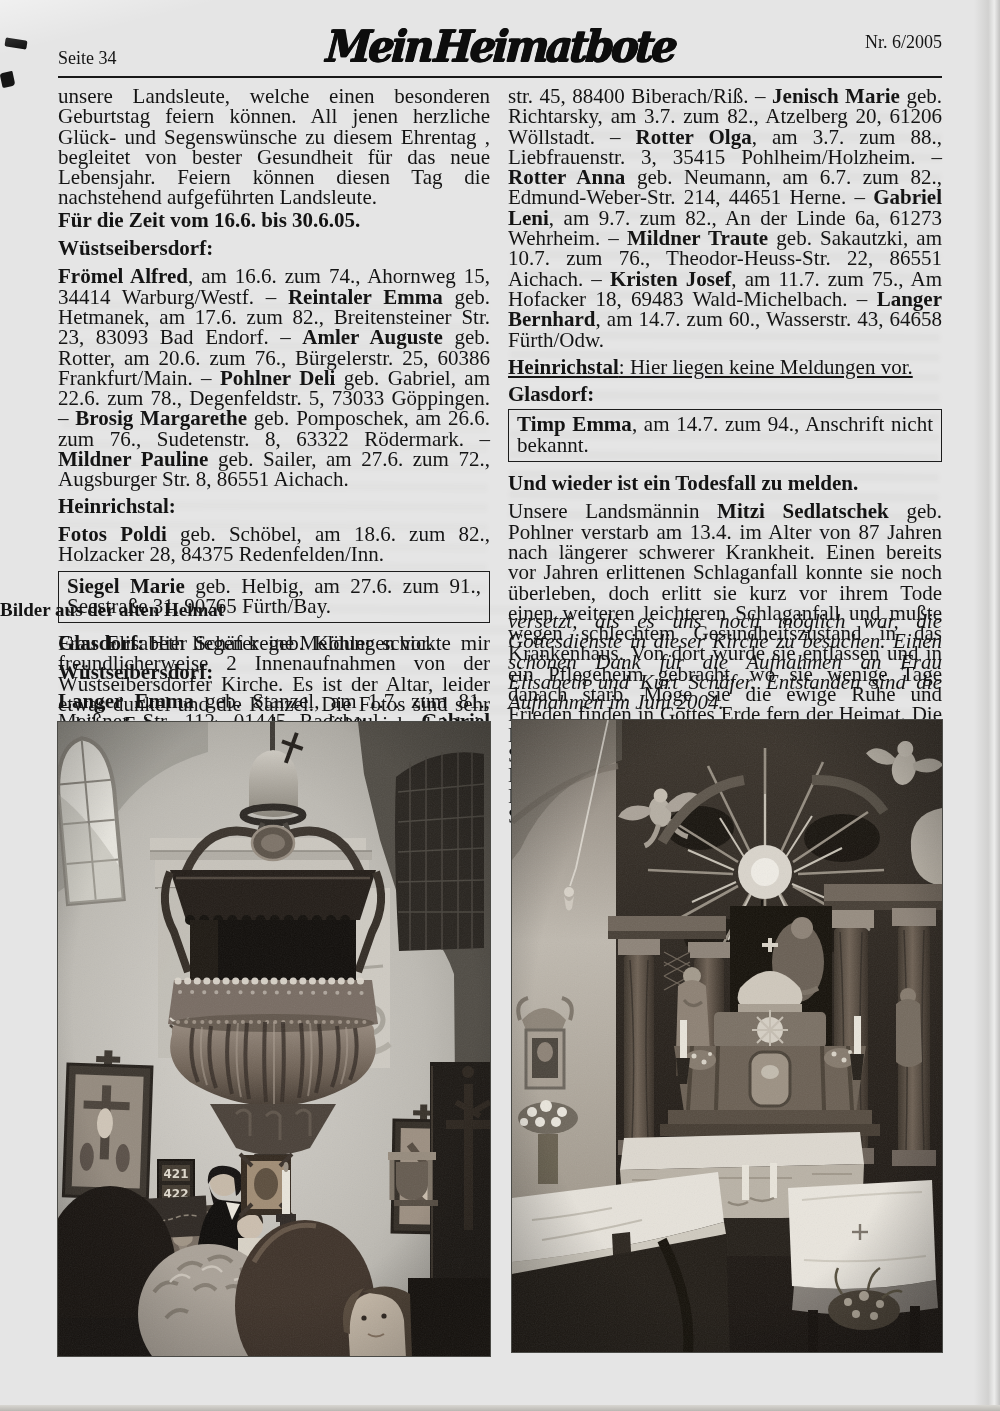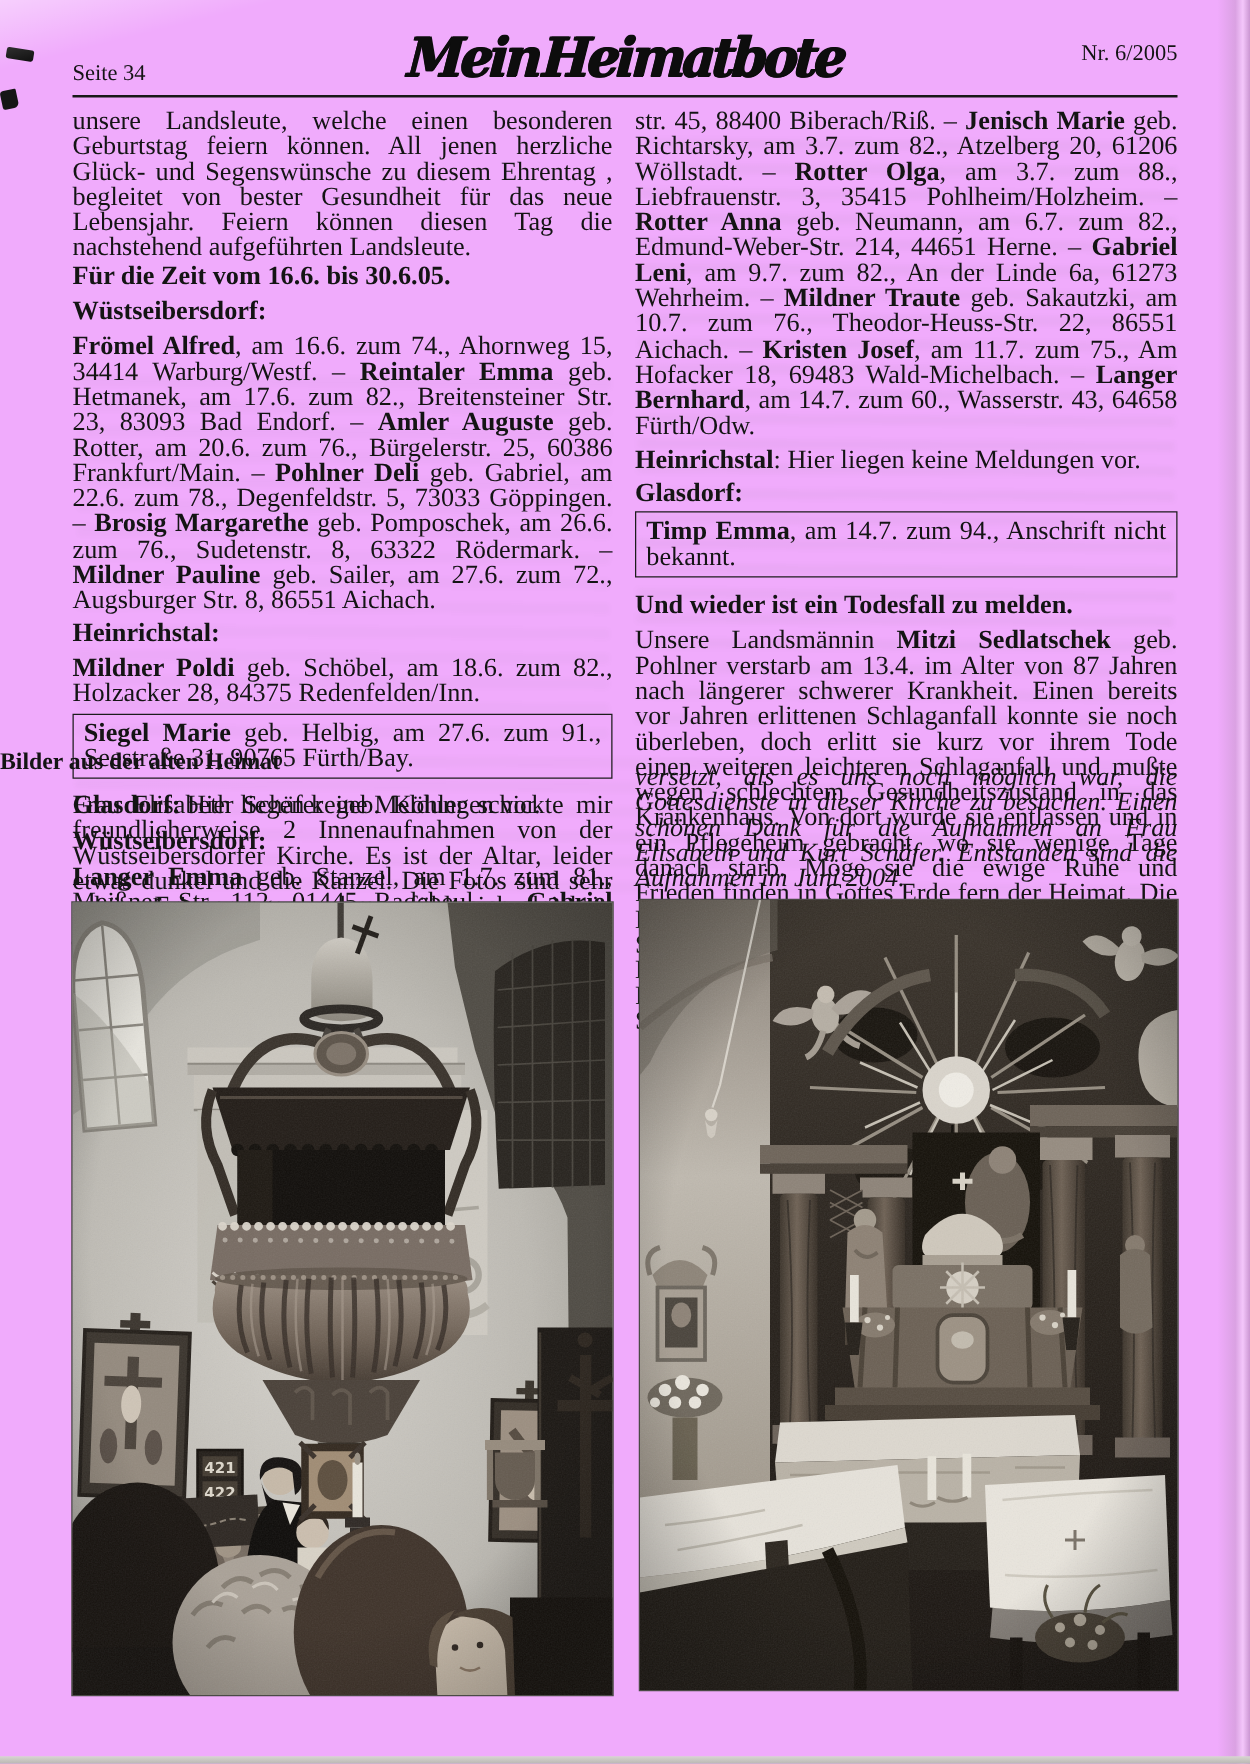--- a/index.html
+++ b/index.html
@@ -1,19 +1,19 @@
 <!DOCTYPE html>
 <html><head>
 <meta charset="utf-8">
 <style>
   html,body{margin:0;padding:0;background:#b8b6b2;}
   .page{
     position:relative;width:1000px;height:1411px;margin:0 auto;overflow:hidden;
     background:radial-gradient(ellipse at 48% 38%, #edecе8 0%, #e9e7e2 45%, #e2e0db 82%, #d8d6d1 100%);
-    background-color:#f0abfc;
+    background-color:#e5e5e5;
     font-family:"Liberation Serif","DejaVu Serif",serif;
     color:#141414;
   }
   .abs{position:absolute;}
   
   .page-label{left:58px;top:48px;font-size:18px;}
   .issue-label{right:58px;top:32px;font-size:18px;}
   .masthead{
     left:0;right:0;top:22px;text-align:center;
     font-family:"DejaVu Serif",serif;font-weight:700;font-style:italic;
@@ -69,30 +69,30 @@
   <div class="abs masthead">Mein Heimatbote</div>
   <div class="abs issue-label">Nr. 6/2005</div>
   <div class="abs rule"></div>
 
   <div class="abs col col-l">
     <p style="margin-bottom:2px;">unsere Landsleute, welche einen besonderen Geburtstag feiern können. All jenen herzliche Glück- und Segenswünsche zu diesem Ehrentag , begleitet von bester Gesundheit für das neue Lebensjahr. Feiern können diesen Tag die nachstehend aufgeführten Landsleute.</p>
     <p class="hdl">Für die Zeit vom 16.6. bis 30.6.05.</p>
     <p class="hdl">Wüstseibersdorf:</p>
     <p style="margin-bottom:6px;"><span class="rb">Frömel Alfred</span><span>, am 16.6. zum 74., Ahornweg 15, 34414 Warburg/Westf. – </span><span class="rb">Reintaler Emma</span><span> geb. Hetmanek, am 17.6. zum 82., Breitensteiner Str. 23, 83093 Bad Endorf. – </span><span class="rb">Amler Auguste</span><span> geb. Rotter, am 20.6. zum 76., Bürgelerstr. 25, 60386 Frankfurt/Main. – </span><span class="rb">Pohlner Deli</span><span> geb. Gabriel, am 22.6. zum 78., Degenfeldstr. 5, 73033 Göppingen. – </span><span class="rb">Brosig Margarethe</span><span> geb. Pomposchek, am 26.6. zum 76., Sudetenstr. 8, 63322 Rödermark. – </span><span class="rb">Mildner Pauline</span><span> geb. Sailer, am 27.6. zum 72., Augsburger Str. 8, 86551 Aichach.</span></p>
     <p class="hdl">Heinrichstal:</p>
-    <p style="margin-bottom:6px;"><span class="rb">Mildner Poldi</span><span> geb. Schöbel, am 18.6. zum 82., Holzacker 28, 84375 Redenfelden/Inn.</span></p>
+    <p style="margin-bottom:6px;"><span class="rb">Fotos Poldi</span><span> geb. Schöbel, am 18.6. zum 82., Holzacker 28, 84375 Redenfelden/Inn.</span></p>
     <div class="boxed"><span class="rb">Siegel Marie</span><span> geb. Helbig, am 27.6. zum 91., Seestraße 31, 90765 Fürth/Bay.</span></div>
     <p style="margin-bottom:9px;"><span class="rb">Glasdorf:</span><span> Hier liegen keine Meldungen vor.</span></p>
     <p class="hdl">Wüstseibersdorf:</p>
     <p><span class="rb">Langer Emma</span><span> geb. Stanzel, am 1.7. zum 81., Meißner Str. 112, 01445 Radebeul. – </span><span class="rb">Gabriel Walter</span><span>, am 2.7. zum 75., Wetterkreuz-</span></p>
   </div>
 
   <div class="abs col col-r">
     <p style="margin-bottom:7px;"><span>str. 45, 88400 Biberach/Riß. – </span><span class="rb">Jenisch Marie</span><span> geb. Richtarsky, am 3.7. zum 82., Atzelberg 20, 61206 Wöllstadt. – </span><span class="rb">Rotter Olga</span><span>, am 3.7. zum 88., Liebfrauenstr. 3, 35415 Pohlheim/Holzheim. – </span><span class="rb">Rotter Anna</span><span> geb. Neumann, am 6.7. zum 82., Edmund-Weber-Str. 214, 44651 Herne. – </span><span class="rb">Gabriel Leni</span><span>, am 9.7. zum 82., An der Linde 6a, 61273 Wehrheim. – </span><span class="rb">Mildner Traute</span><span> geb. Sakautzki, am 10.7. zum 76., Theodor-Heuss-Str. 22, 86551 Aichach. – </span><span class="rb">Kristen Josef</span><span>, am 11.7. zum 75., Am Hofacker 18, 69483 Wald-Michelbach. – </span><span class="rb">Langer Bernhard</span><span>, am 14.7. zum 60., Wasserstr. 43, 64658 Fürth/Odw.</span></p>
-    <p style="margin-bottom:7px;"><span class="rb">Heinrichstal</span><span>: Hier liegen keine Meldungen vor.</span></p>
+    <p style="margin-bottom:7px;text-decoration:underline;"><span class="rb">Heinrichstal</span><span>: Hier liegen keine Meldungen vor.</span></p>
     <p class="hdl" style="margin-bottom:5px;">Glasdorf:</p>
     <div class="boxed" style="margin-bottom:11px;"><span class="rb">Timp Emma</span><span>, am 14.7. zum 94., Anschrift nicht bekannt.</span></div>
     <p class="hdl">Und wieder ist ein Todesfall zu melden.</p>
     <p><span>Unsere Landsmännin </span><span class="rb">Mitzi Sedlatschek</span><span> geb. Pohlner verstarb am 13.4. im Alter von 87 Jahren nach längerer schwerer Krankheit. Einen bereits vor Jahren erlittenen Schlaganfall konnte sie noch überleben, doch erlitt sie kurz vor ihrem Tode einen weiteren leichteren Schlaganfall und mußte wegen schlechtem Gesundheitszustand in das Krankenhaus. Von dort wurde sie entlassen und in ein Pflegeheim gebracht, wo sie wenige Tage danach starb. Möge sie die ewige Ruhe und Frieden finden in Gottes Erde fern der Heimat. Die Beerdigung fand am 18.4.05 auf dem Friedhof in Steinheim statt. Den Angehörigen gilt unser tiefes Mitgefühl. Anschrift der hinterbliebenen Tochter: Frau Elisabeth Geiger, 89555 Steinheim/Albuch, Schlehenweg 4.</span></p>
   </div>
 
   <div class="abs section-title">Bilder aus der alten Heimat</div>
   <div class="abs col intro-l">Frau Elisabeth Schäfer geb. Köhler schickte mir freundlicherweise 2 Innenaufnahmen von der Wüstseibersdorfer Kirche. Es ist der Altar, leider etwas dunkel und die Kanzel. Die Fotos sind sehr schöne Erinnerungen und man fühlt sich gleich in jüngere Jahre zurück-</div>
   <div class="abs col intro-r">versetzt, als es uns noch möglich war, die Gottesdienste in dieser Kirche zu besuchen. Einen schönen Dank für die Aufnahmen an Frau Elisabeth und Kurt Schäfer. Entstanden sind die Aufnahmen im Juni 2004.</div>
 

